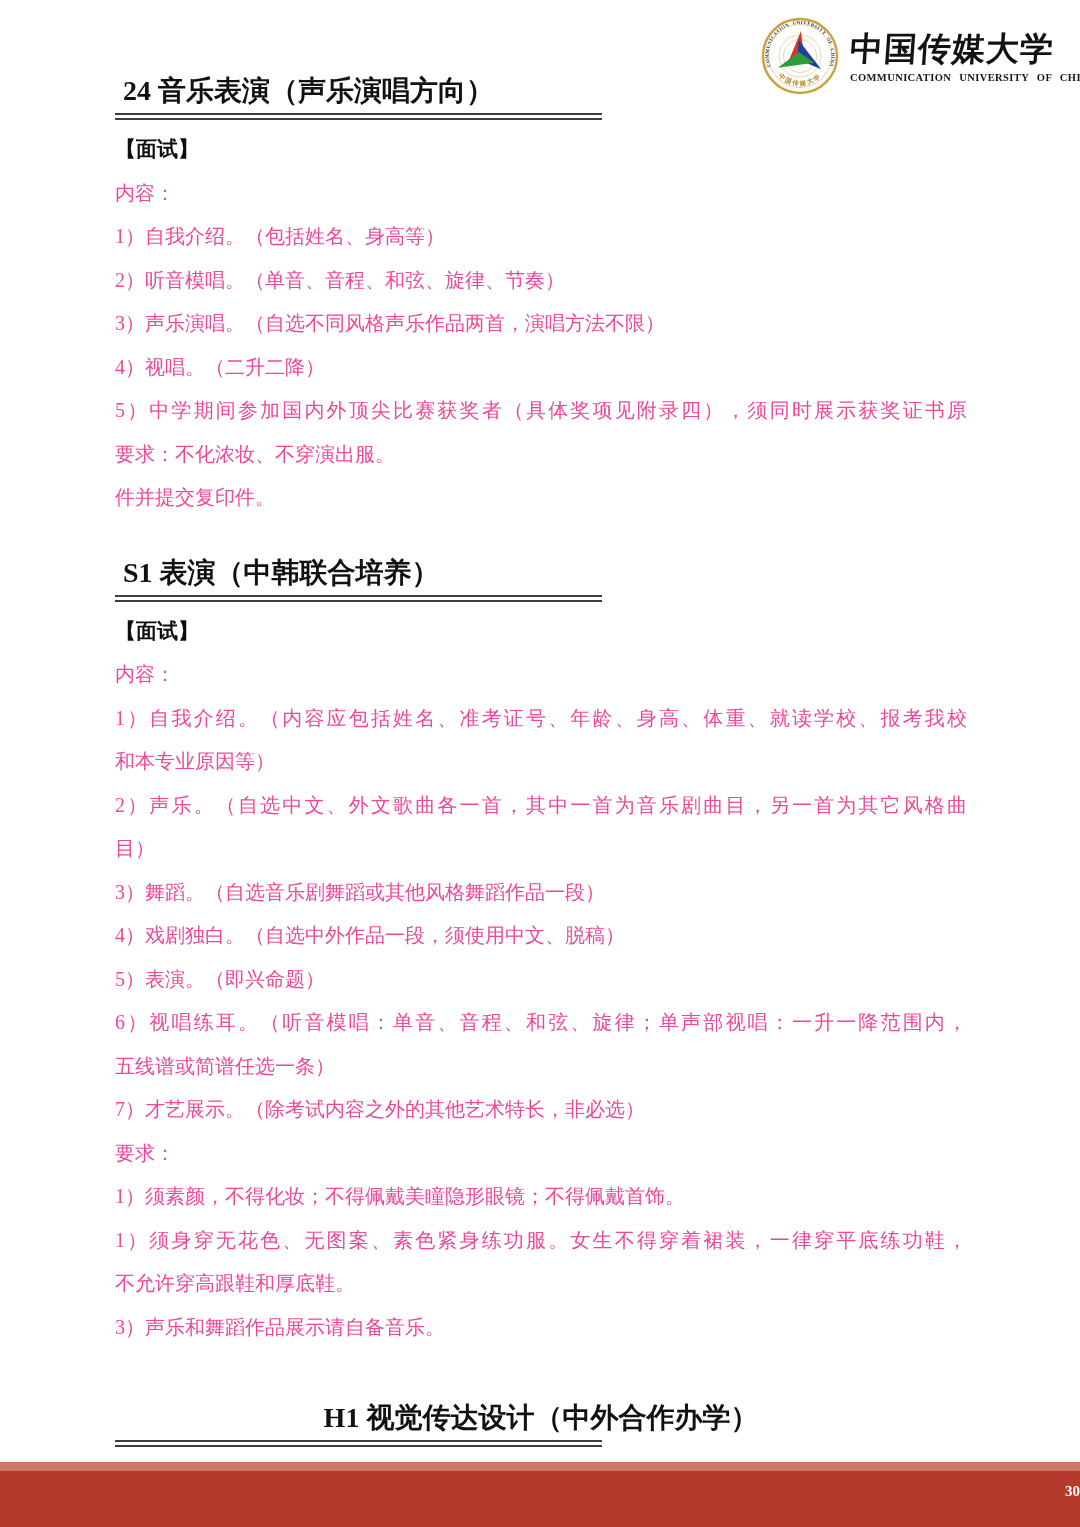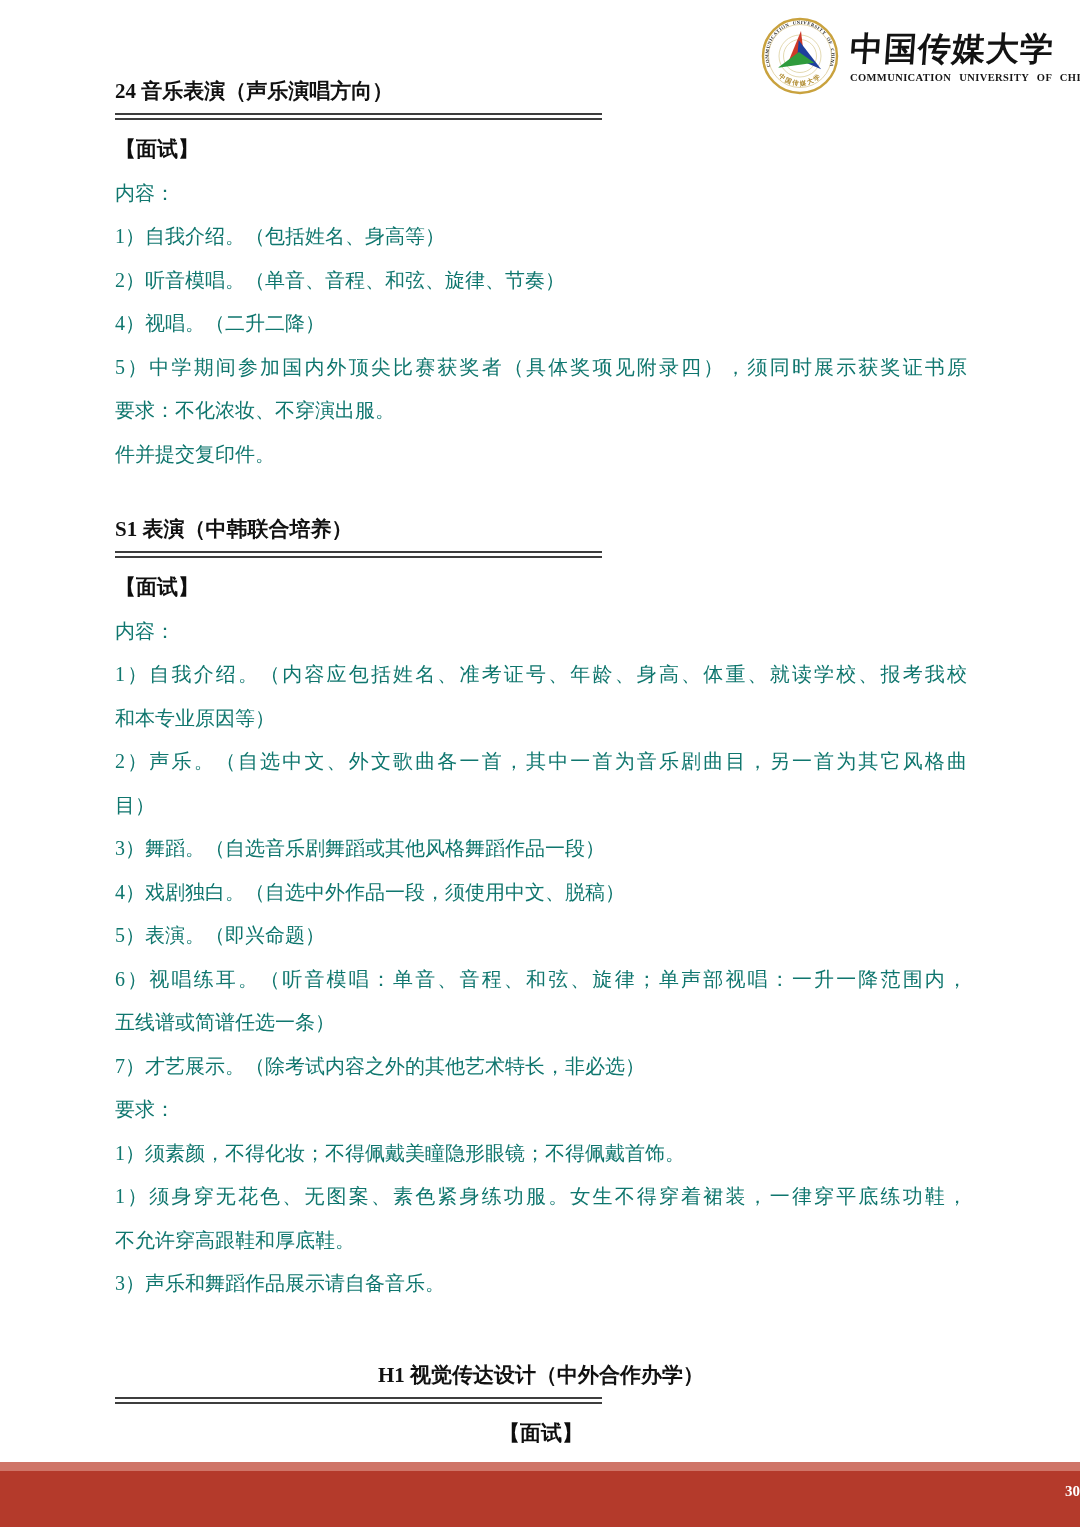--- a/index.html
+++ b/index.html
@@ -32,29 +32,29 @@
     font-family:"Liberation Serif",serif;
   }
 
   
   .content{position:absolute;top:0;left:115px;width:852px;}
   .sec{margin:0;}
   .sec:first-child{margin-top:78px;}
   .sec + .sec{margin-top:40px;}
   .sec:last-child{margin-top:56px;text-align:center;}
   .sec-heading{
-    margin:0;font-size:21px;line-height:26px;font-weight:bold;color:#111;
+    margin:8px;font-size:28px;line-height:26px;font-weight:bold;color:#111;
   }
   .rule{
     width:487px;height:3px;margin-top:9px;
     border-top:2px solid #3d3d3d;border-bottom:2px solid #3d3d3d;
   }
   .lines{margin-top:8px;}
   .line{
-    margin:0;font-size:20px;line-height:43.5px;color:#0f766e;
+    margin:0;font-size:20px;line-height:43.5px;color:#ec4899;
     white-space:normal;
   }
   .line.label{font-weight:bold;font-size:21px;color:#0e0e0e;}
   .line.full{text-align:justify;text-align-last:justify;}
 
   
   .footer{position:absolute;left:0;bottom:0;width:100%;}
   .footer .strip{height:9px;}
   .footer .bar{
     height:56px;display:flex;justify-content:flex-end;align-items:flex-start;
@@ -103,20 +103,21 @@
     <div class="rule"></div>
     <div class="lines">
   <p class="line label">【面试】</p>
 
   <p class="line">内容：</p>
 
   <p class="line">1）自我介绍。（包括姓名、身高等）</p>
 
   <p class="line">2）听音模唱。（单音、音程、和弦、旋律、节奏）</p>
 
+  <p class="line">3）声乐演唱。（自选不同风格声乐作品两首，演唱方法不限）</p>
 
   <p class="line">4）视唱。（二升二降）</p>
 
   <p class="line full">5）中学期间参加国内外顶尖比赛获奖者（具体奖项见附录四），须同时展示获奖证书原</p>
 
   <p class="line">要求：不化浓妆、不穿演出服。</p>
 
   <p class="line">件并提交复印件。</p>
 </div>
   </section>

